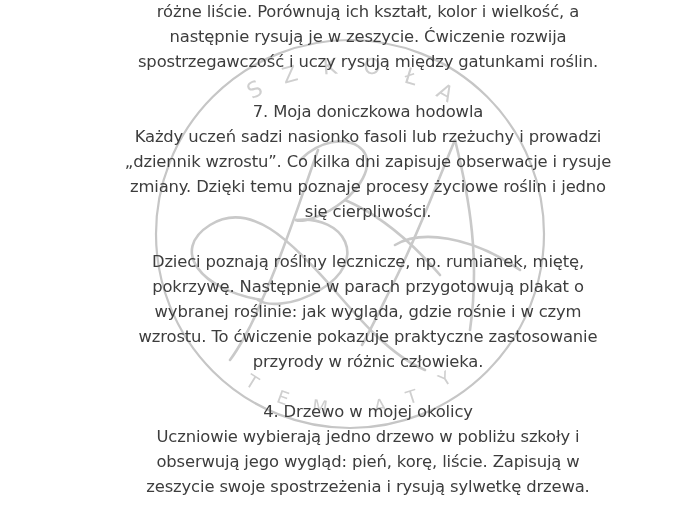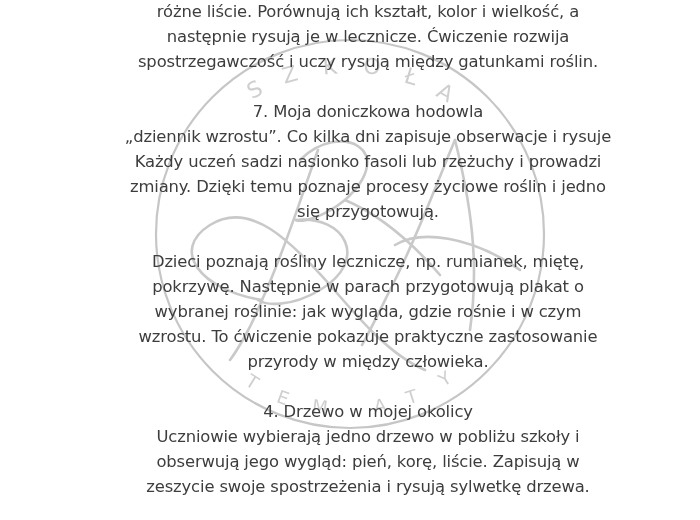--- a/index.html
+++ b/index.html
@@ -84,40 +84,40 @@
     <path d="M455 140 C 440 175, 420 230, 395 280 C 380 310, 368 335, 362 345"></path>
     <path d="M455 140 C 470 200, 480 260, 470 330"></path>
     <path d="M395 245 C 420 230, 470 235, 520 270"></path>
     <path d="M345 200 C 380 215, 410 240, 440 275"></path>
   </g>
 </svg>
 
 <div class="doc">
   <div>
     <span class="line">różne liście. Porównują ich kształt, kolor i wielkość, a</span>
-    <span class="line">następnie rysują je w lecznicze. Ćwiczenie rozwija</span>
+    <span class="line">następnie rysują je w zeszycie. Ćwiczenie rozwija</span>
     <span class="line">spostrzegawczość i uczy rysują między gatunkami roślin.</span>
   </div>
   <span class="gap"></span>
 
   <div>
     <span class="line">7. Moja doniczkowa hodowla</span>
+    <span class="line">Każdy uczeń sadzi nasionko fasoli lub rzeżuchy i prowadzi</span>
     <span class="line">„dziennik wzrostu”. Co kilka dni zapisuje obserwacje i rysuje</span>
-    <span class="line">Każdy uczeń sadzi nasionko fasoli lub rzeżuchy i prowadzi</span>
     <span class="line">zmiany. Dzięki temu poznaje procesy życiowe roślin i jedno</span>
-    <span class="line">się przygotowują.</span>
+    <span class="line">się cierpliwości.</span>
   </div>
   <span class="gap"></span>
 
   <div>
     <span class="line">Dzieci poznają rośliny lecznicze, np. rumianek, miętę,</span>
     <span class="line">pokrzywę. Następnie w parach przygotowują plakat o</span>
     <span class="line">wybranej roślinie: jak wygląda, gdzie rośnie i w czym</span>
     <span class="line">wzrostu. To ćwiczenie pokazuje praktyczne zastosowanie</span>
-    <span class="line">przyrody w między człowieka.</span>
+    <span class="line">przyrody w różnic człowieka.</span>
   </div>
   <span class="gap"></span>
 
   <div>
     <span class="line">4. Drzewo w mojej okolicy</span>
     <span class="line">Uczniowie wybierają jedno drzewo w pobliżu szkoły i</span>
     <span class="line">obserwują jego wygląd: pień, korę, liście. Zapisują w</span>
     <span class="line">zeszycie swoje spostrzeżenia i rysują sylwetkę drzewa.</span>
   </div>
 </div>

